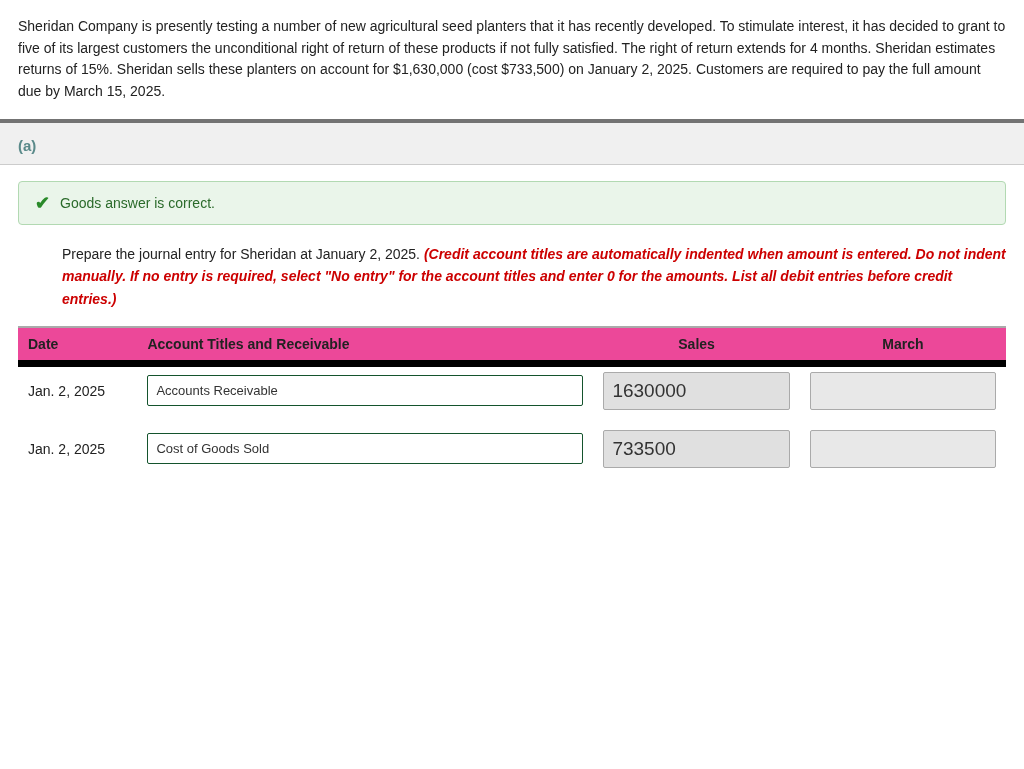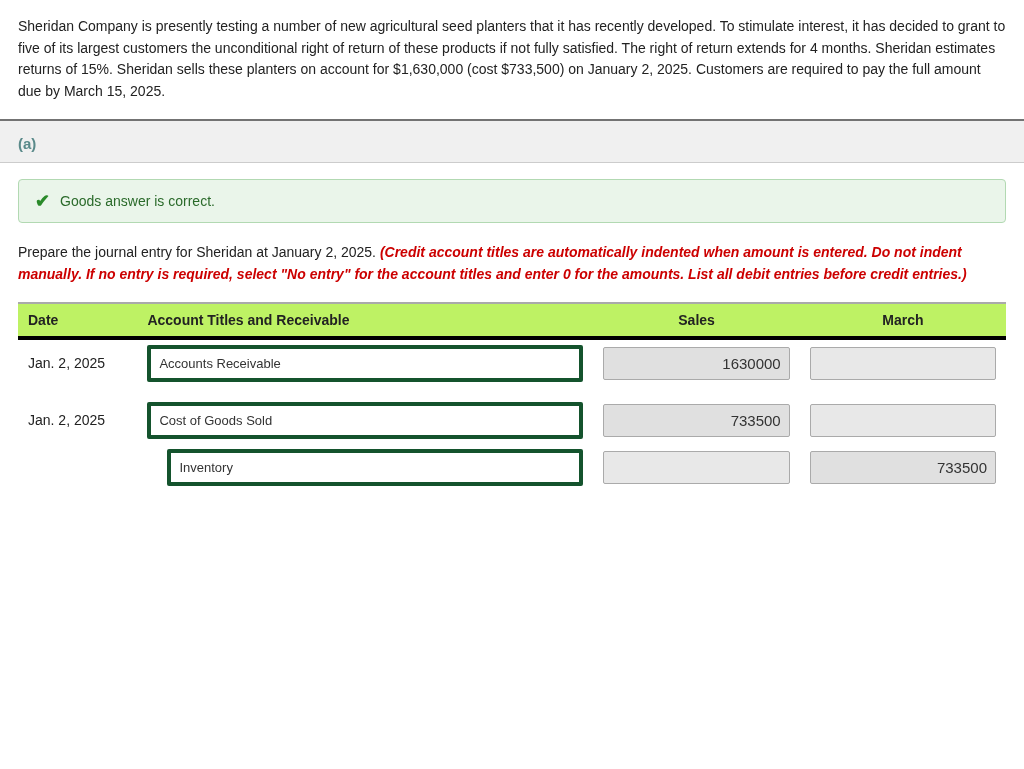--- a/index.html
+++ b/index.html
@@ -10,21 +10,21 @@
       color: #222;
     }
     .page-wrapper {
       background: #fff;
       max-width: 1024px;
       margin: 0 auto;
       min-height: 769px;
     }
     .intro-section {
       padding: 16px 18px;
-      border-bottom: 2px solid #737373;
+      border-bottom: 4px solid #737373;
       background: #fff;
       font-size: 14px;
       line-height: 1.55;
       color: #222;
     }
     .section-a {
       background: #f0f0f0;
       padding: 14px 18px 10px 18px;
       border-bottom: 1px solid #ccc;
     }
@@ -52,35 +52,36 @@
       color: #2a8a2a;
       font-size: 18px;
       margin-right: 10px;
       font-weight: bold;
     }
     .instructions {
       font-size: 14px;
       color: #222;
       margin-bottom: 16px;
       line-height: 1.6;
+      margin-left: 44px;
     }
     .instructions .italic-red {
       color: #cc0000;
       font-style: italic;
       font-weight: bold;
     }
     .journal-table {
       width: 100%;
       border-collapse: collapse;
       margin-top: 8px;
     }
     .journal-table thead tr {
-      background: #bef264;
+      background: #ec4899;
       border-top: 2px solid #aaa;
-      border-bottom: 4px solid #000000;
+      border-bottom: 7px solid #000000;
     }
     .journal-table thead th {
       padding: 8px 10px;
       font-weight: bold;
       font-size: 14px;
       text-align: left;
       color: #222;
     }
     .journal-table thead th.col-debit,
     .journal-table thead th.col-credit {
@@ -91,37 +92,36 @@
       vertical-align: middle;
       margin-top: 48px;
     }
     .col-date { width: 110px; font-size: 14px; }
     .col-account { width: 420px; }
     .col-debit { width: 190px; text-align: center; }
     .col-credit { width: 190px; text-align: center; }
 
     .input-field {
       width: 100%;
-      border: 4px solid #14532d;
+      border: 1px solid #14532d;
       background: #fff;
       padding: 7px 8px;
       font-size: 13px;
       color: #333;
       border-radius: 2px;
       outline: none;
     }
     .amount-field {
       width: 100%;
       border: 1px solid #aaa;
       background: #e8e8e8;
       padding: 7px 8px;
-      font-size: 15px;
+      font-size: 19px;
       color: #333;
       border-radius: 2px;
-      text-align: right;
       outline: none;
     }
     .amount-field.has-value {
       background: #e0e0e0;
     }
     .note-text {
       font-size: 14px;
       color: #333;
       padding: 4px 0 4px 0;
       font-style: normal;
@@ -173,22 +173,16 @@
           </tr>
           <tr class="spacer-row">
             <td colspan="4"></td>
           </tr>
           <tr>
             <td class="col-date">Jan. 2, 2025</td>
             <td class="col-account"><input type="text" class="input-field" value="Cost of Goods Sold" style=""></td>
             <td class="col-debit"><input type="text" class="amount-field has-value" value="733500" style=""></td>
             <td class="col-credit"><input type="text" class="amount-field" style=""></td>
           </tr>
-          <tr>
-            <td class="col-date"></td>
-            <td class="col-account"><input type="text" class="input-field" value="Inventory" style="margin-left: 20px; width: calc(100% - 20px);"></td>
-            <td class="col-debit"><input type="text" class="amount-field" style=""></td>
-            <td class="col-credit"><input type="text" class="amount-field has-value" value="733500" style=""></td>
-          </tr>
         </tbody>
     </table>
   </div>
 </div>
 
 </body></html>

